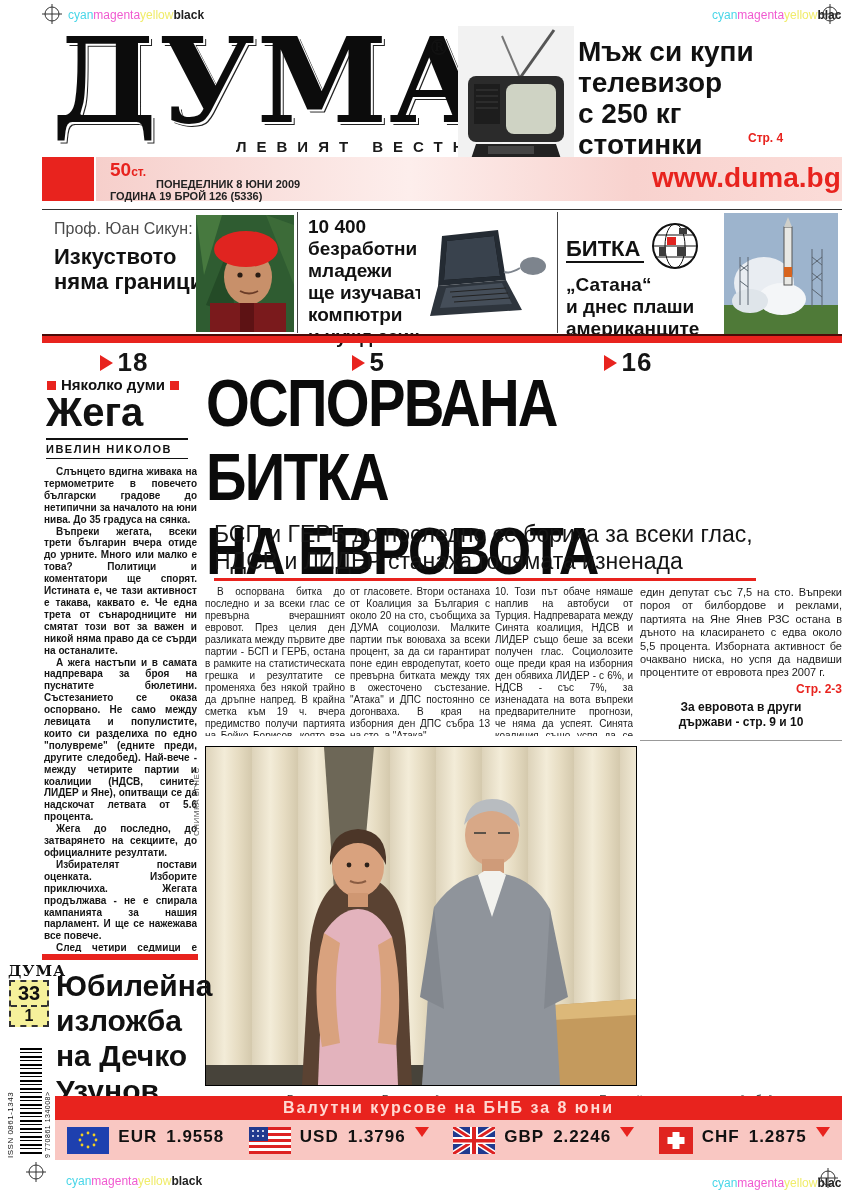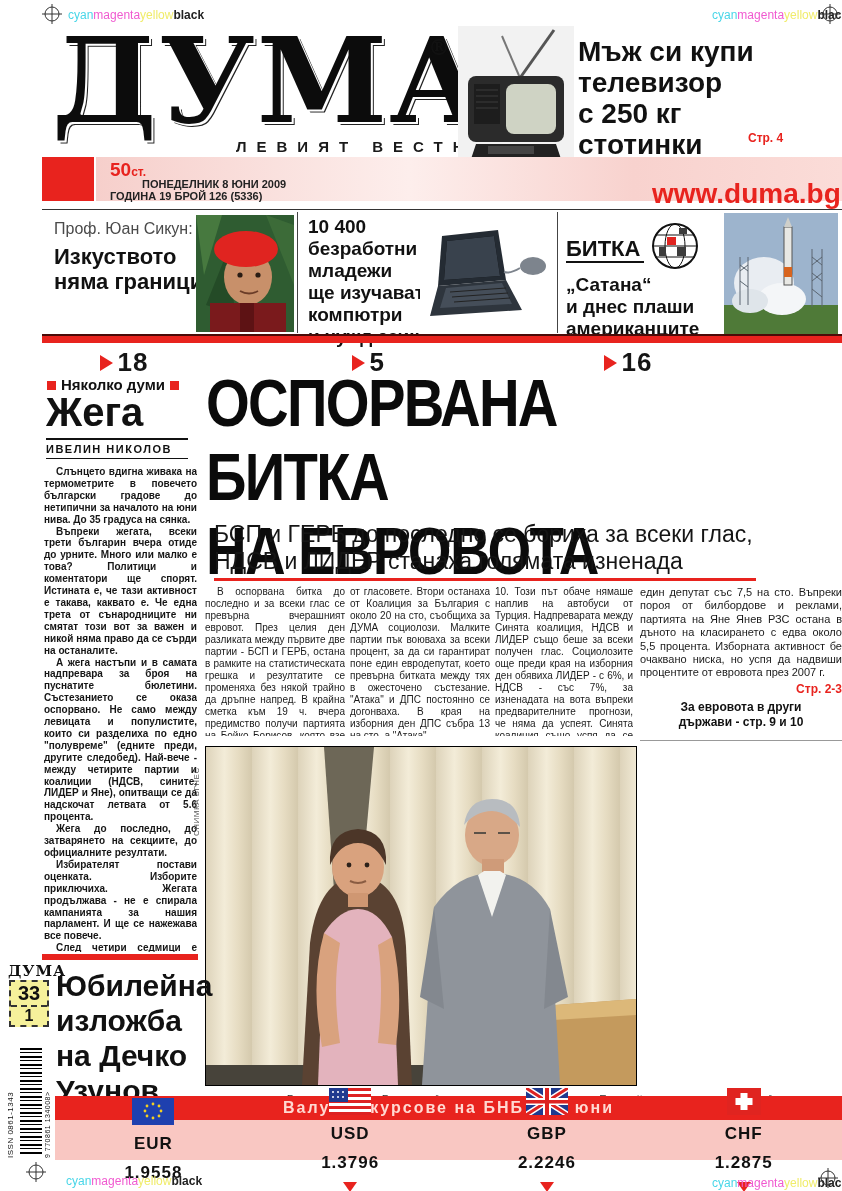--- a/index.html
+++ b/index.html
@@ -43,21 +43,21 @@
   
   .culture{font-size:30px;line-height:35px;font-weight:bold;}
   .badgeword{font-family:"DejaVu Serif",serif;font-weight:bold;font-size:15px;letter-spacing:1px;}
   .issuebox{width:36px;background:#f6f19b;border:2px dashed #333;text-align:center;}
   .barcode{background:repeating-linear-gradient(180deg,#000 0 2px,#fff 2px 4px,#000 4px 5px,#fff 5px 8px);}
   .vtext{font-size:8px;color:#111;writing-mode:vertical-rl;transform:rotate(180deg);letter-spacing:.5px;}
   
   .curhdr{background:#e8231e;color:#ffd9d2;font-weight:bold;font-size:16px;letter-spacing:2px;
           display:flex;align-items:center;justify-content:center;}
   .currow{background:#f9c7c2;display:flex;align-items:center;justify-content:space-around;}
-  .curitem{display:flex;align-items:center;gap:9px;font-size:17px;font-weight:bold;letter-spacing:1px;color:#111;flex-direction:column;}
+  .curitem{display:flex;gap:9px;font-size:17px;font-weight:bold;letter-spacing:1px;color:#111;}
   .tri{width:0;height:0;border-left:7px solid transparent;border-right:7px solid transparent;border-top:10px solid #e8231e;}
   
   .pm{font-size:12px;}
   .pm .c{color:#49d6e8;}.pm .m{color:#f05ad0;}.pm .y{color:#f0ec6a;}.pm .k{color:#222;font-weight:bold;}
 </style>
 </head>
 <body>
 
 <div class="page">
 
@@ -107,23 +107,23 @@
 
   <div class="abs b pre" style="left:578px;top:36px;font-size:28px;line-height:31px;">Мъж си купи
 телевизор
 с 250 кг
 стотинки</div>
   <div class="abs red b" style="left:748px;top:131px;font-size:12px;">Стр. 4</div>
 
   <div class="abs redbar" style="left:42px;top:157px;width:52px;height:44px;"></div>
   <div class="abs band" style="left:96px;top:157px;width:746px;height:44px;"></div>
   <div class="abs red b" style="left:110px;top:159px;font-size:19px;"><span>50</span><span style="font-size:12px;">ст.</span></div>
-  <div class="abs smallinfo" style="left:110px;top:178px;padding-left:32px;">ПОНЕДЕЛНИК  8 ЮНИ  2009</div>
+  <div class="abs smallinfo" style="left:124px;top:178px;padding-left:32px;">ПОНЕДЕЛНИК  8 ЮНИ  2009</div>
   <div class="abs smallinfo" style="left:110px;top:190px;">ГОДИНА 19 БРОЙ 126 (5336)</div>
-  <div class="abs red b" style="left:652px;top:162px;font-size:28px;margin-top:16px;">www.duma.bg</div>
+  <div class="abs red b" style="left:652px;top:162px;font-size:28px;">www.duma.bg</div>
 
   <div class="abs hline" style="left:42px;top:209px;width:800px;"></div>
   <div class="abs vline" style="left:297px;top:212px;height:121px;"></div>
   <div class="abs vline" style="left:557px;top:212px;height:121px;"></div>
 
   <div class="abs kicker" style="left:54px;top:220px;">Проф. Юан Сикун:</div>
   <div class="abs t1 pre" style="left:54px;top:244px;">Изкуството
 няма граници</div>
   <div class="abs" style="left:196px;top:215px;">
     <svg width="98" height="117" viewBox="0 0 98 117">

